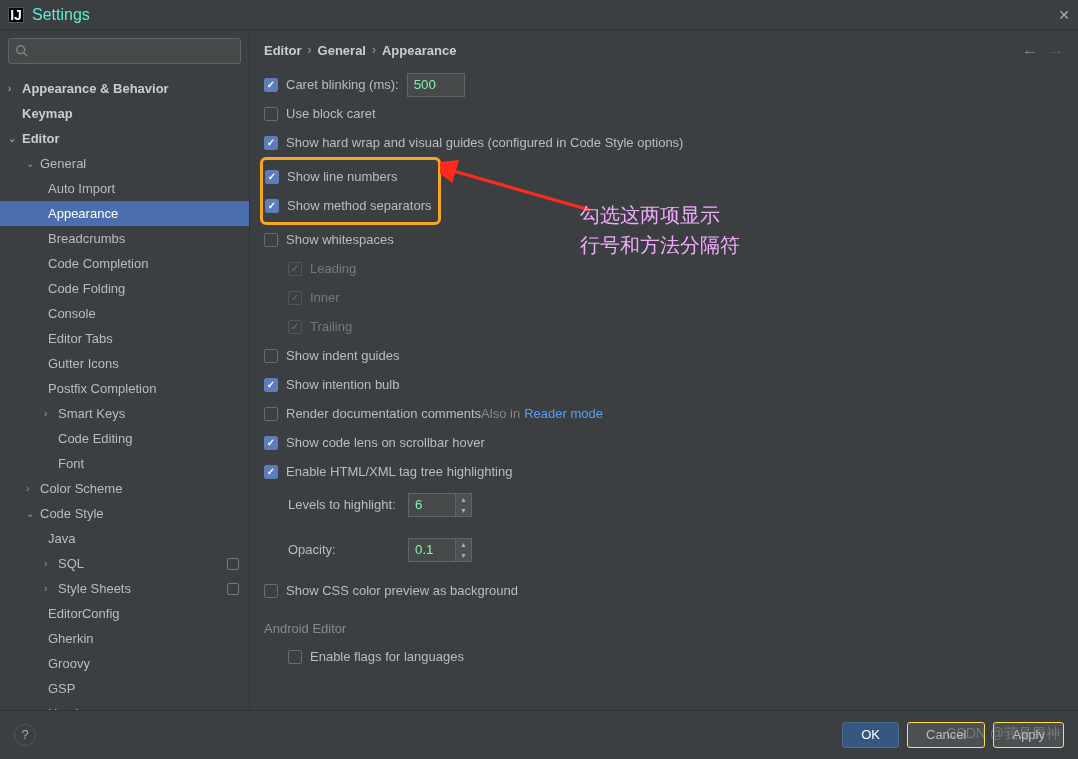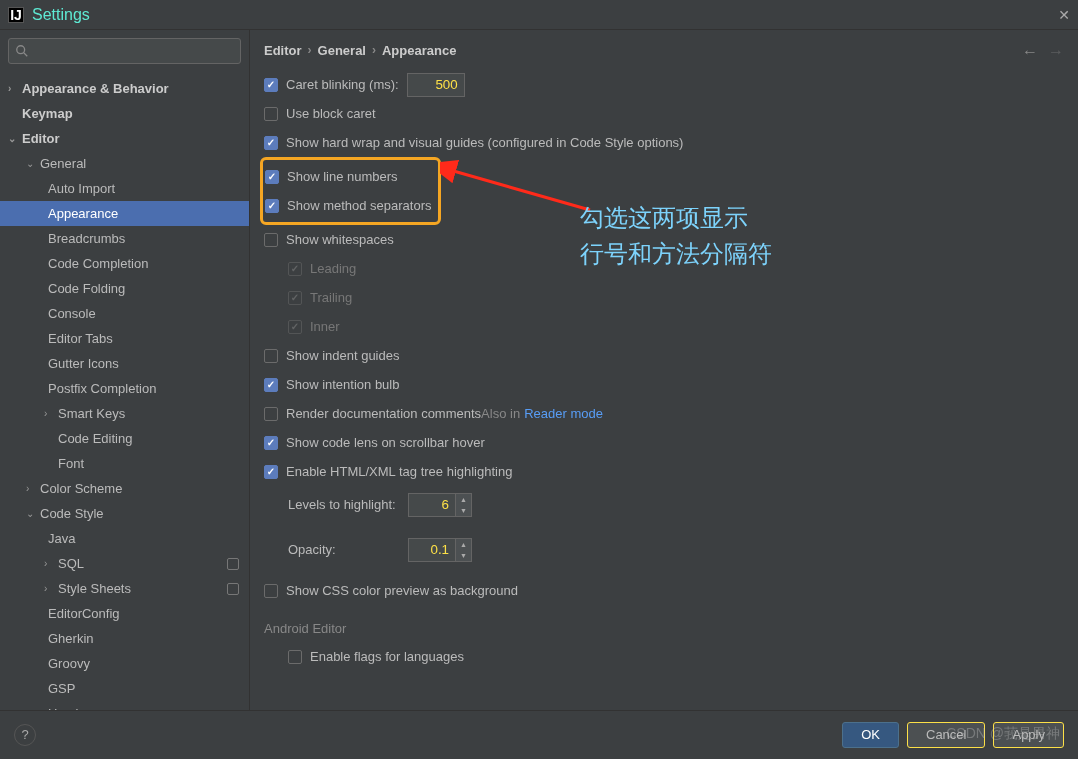--- a/index.html
+++ b/index.html
@@ -32,35 +32,35 @@
 .options { padding: 0 14px; overflow-y: auto; flex: 1; }
 .row { display: flex; align-items: center; min-height: 29px; }
 .cb { width: 14px; height: 14px; border: 1px solid #6b6b6b; border-radius: 2px; margin-right: 8px; display: flex; align-items: center; justify-content: center; flex-shrink: 0; }
 .cb.checked { background: #5c7cbc; border-color: #5c7cbc; }
 .cb.checked::after { content: "✓"; color: #fff; font-size: 10px; font-weight: bold; }
 .cb.disabled { opacity: 0.5; }
 .cb.disabled.checked { background: transparent; border-color: #6b6b6b; }
 .cb.disabled.checked::after { color: #888; }
 .row-label { color: #bbb; }
 .row-label.disabled { color: #777; }
-.num-input { width: 58px; height: 24px; background: #45494a; border: 1px solid #646464; color: #fde047; padding: 0 6px; margin-left: 8px; text-align: right; }
+.num-input { width: 58px; height: 24px; background: #45494a; border: 1px solid #646464; color: #86efac; padding: 0 6px; margin-left: 8px; text-align: left; }
 .spinner { display: flex; align-items: center; }
 .spinner .btns { width: 16px; height: 24px; border: 1px solid #646464; border-left: none; background: #4c5052; display: flex; flex-direction: column; }
 .spinner .btns div { flex: 1; display: flex; align-items: center; justify-content: center; font-size: 7px; color: #aaa; }
 .sub-indent { padding-left: 24px; }
 .highlight-box { border: 3px solid #f5a623; border-radius: 6px; padding: 2px 6px 2px 2px; margin-left: -4px; width: fit-content; }
 .link { color: #589df6; }
 .hint { color: #888; margin-left: 0; }
 .section-label { color: #888; margin-top: 16px; margin-bottom: 6px; }
 .footer { height: 48px; border-top: 1px solid #323232; display: flex; align-items: center; padding: 0 14px; }
 .help-btn { width: 22px; height: 22px; border: 1px solid #555; border-radius: 11px; display: flex; align-items: center; justify-content: center; color: #aaa; cursor: pointer; }
 .footer-btns { margin-left: auto; display: flex; gap: 8px; }
 .btn { height: 26px; padding: 0 18px; border: 1px solid #fde047; background: #4c5052; color: #bbb; border-radius: 3px; cursor: pointer; display: flex; align-items: center; }
 .btn.primary { background: #365880; border-color: #4c708c; color: #fff; }
-.annotation { position: absolute; color: #7dd3fc; font-size: 24px; font-family: "Microsoft YaHei", sans-serif; line-height: 1.5; pointer-events: none; }
+.annotation { position: absolute; color: #f0abfc; font-size: 20px; font-family: "Microsoft YaHei", sans-serif; line-height: 1.5; pointer-events: none; }
 .arrow-svg { position: absolute; pointer-events: none; }
 .watermark { position: absolute; right: 18px; bottom: 16px; color: rgba(200,200,200,0.35); font-size: 14px; font-family: "Microsoft YaHei", sans-serif; pointer-events: none; }
 </style>
 </head>
 <body>
 
 <div class="titlebar">
   <div class="logo">IJ</div>
   <div class="title">Settings</div>
   <div class="close">✕</div>
@@ -227,25 +227,25 @@
       <div class="row">
         <div class="cb"></div>
         <span class="row-label">Show whitespaces</span>
       </div>
       <div class="row sub-indent">
           <div class="cb disabled checked"></div>
           <span class="row-label disabled">Leading</span>
         </div>
       <div class="row sub-indent">
           <div class="cb disabled checked"></div>
-          <span class="row-label disabled">Trailing</span>
+          <span class="row-label disabled">Inner</span>
         </div>
       <div class="row sub-indent">
           <div class="cb disabled checked"></div>
-          <span class="row-label disabled">Inner</span>
+          <span class="row-label disabled">Trailing</span>
         </div>
 
       <div class="row">
           <div class="cb"></div>
           <span class="row-label">Show indent guides</span>
         </div>
       <div class="row">
           <div class="cb checked"></div>
           <span class="row-label">Show intention bulb</span>
         </div>

